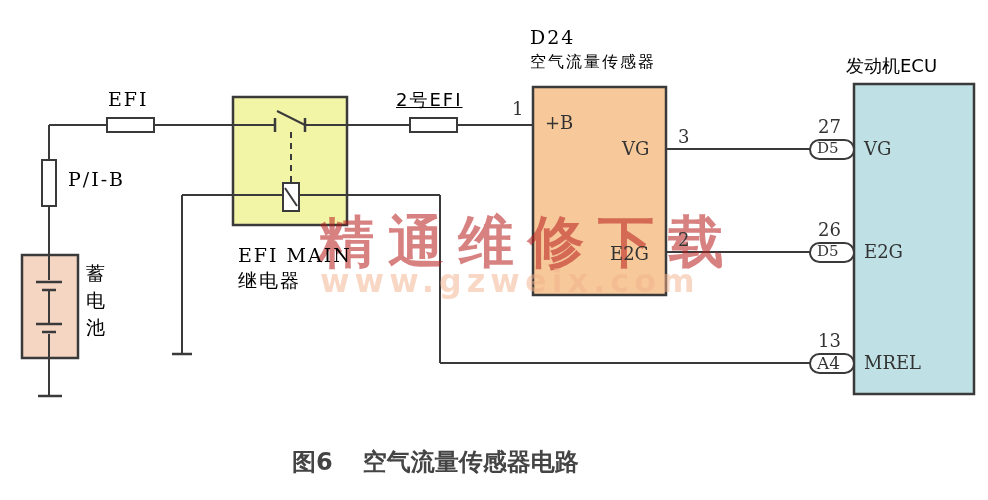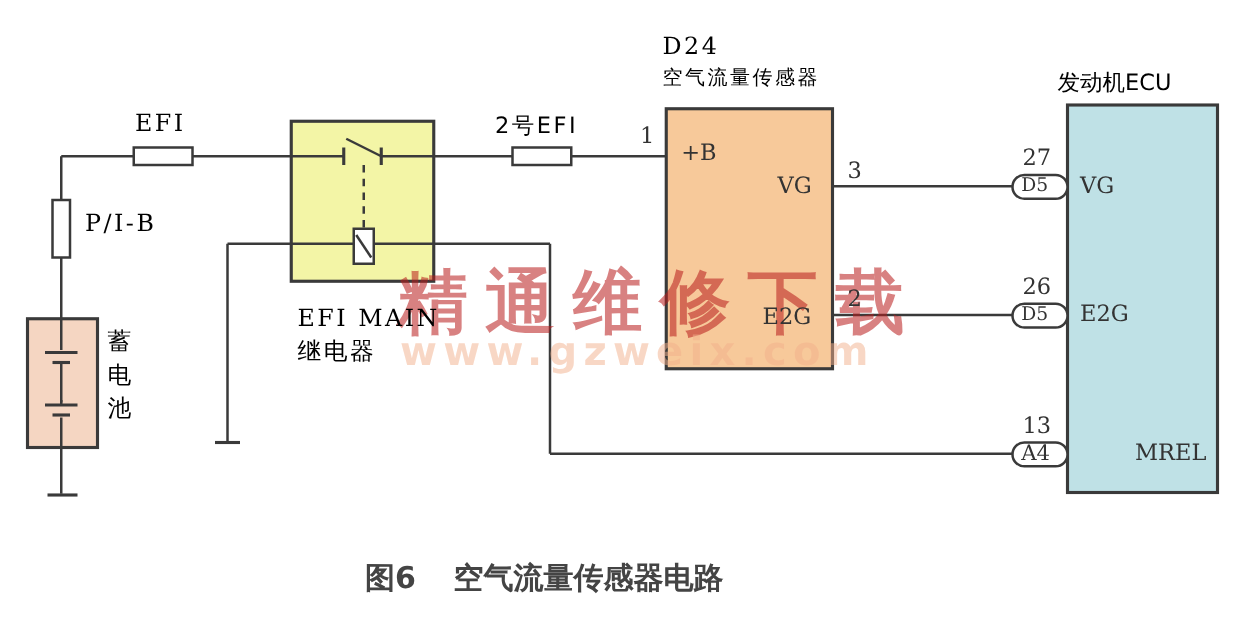--- a/index.html
+++ b/index.html
@@ -89,21 +89,21 @@
 <div class="lbl" style="left:68px;top:168px;">P/I-B</div>
 <div class="lbl" style="left:86px;top:260px;line-height:27px;font-family:'DejaVu Sans',sans-serif;">
   <div>蓄</div>
   <div>电</div>
   <div>池</div>
 </div>
 
 <div class="lbl" style="left:238px;top:244px;">EFI MAIN</div>
 <div class="lbl" style="left:238px;top:268px;font-family:'DejaVu Sans',sans-serif;">继电器</div>
 
-<div class="lbl" style="left:396px;top:88px;font-family:'DejaVu Sans',sans-serif;font-size:18px;">2号EFI</div>
+<div class="lbl" style="left:396px;top:88px;font-family:'DejaVu Sans',sans-serif;font-size:18px;text-decoration:underline;">2号EFI</div>
 
 <div class="lbl" style="left:530px;top:26px;">D24</div>
 <div class="lbl" style="left:530px;top:52px;font-family:'DejaVu Sans',sans-serif;font-size:16px;">空气流量传感器</div>
 <div class="lbl-sm" style="left:512px;top:98px;">1</div>
 <div class="lbl-sm" style="left:545px;top:112px;">+B</div>
 <div class="lbl-sm" style="left:678px;top:126px;">3</div>
 <div class="lbl-sm" style="left:622px;top:138px;">VG</div>
 <div class="lbl-sm" style="left:678px;top:229px;">2</div>
 <div class="lbl-sm" style="left:610px;top:243px;">E2G</div>
 
@@ -112,17 +112,17 @@
 <div class="lbl-sm" style="left:818px;top:116px;">27</div>
 <div class="lbl-sm" style="left:817px;top:139px;font-size:15px;">D5</div>
 <div class="lbl-sm" style="left:864px;top:138px;">VG</div>
 
 <div class="lbl-sm" style="left:818px;top:219px;">26</div>
 <div class="lbl-sm" style="left:817px;top:242px;font-size:15px;">D5</div>
 <div class="lbl-sm" style="left:864px;top:241px;">E2G</div>
 
 <div class="lbl-sm" style="left:818px;top:330px;">13</div>
 <div class="lbl-sm" style="left:817px;top:353px;font-size:17px;">A4</div>
-<div class="lbl-sm" style="left:864px;top:352px;margin-left:44px;">MREL</div>
+<div class="lbl-sm" style="left:864px;top:352px;">MREL</div>
 
 <div class="caption">
   <span>图6</span><span class="gap"></span><span>空气流量传感器电路</span>
 </div>
 
 </body></html>

